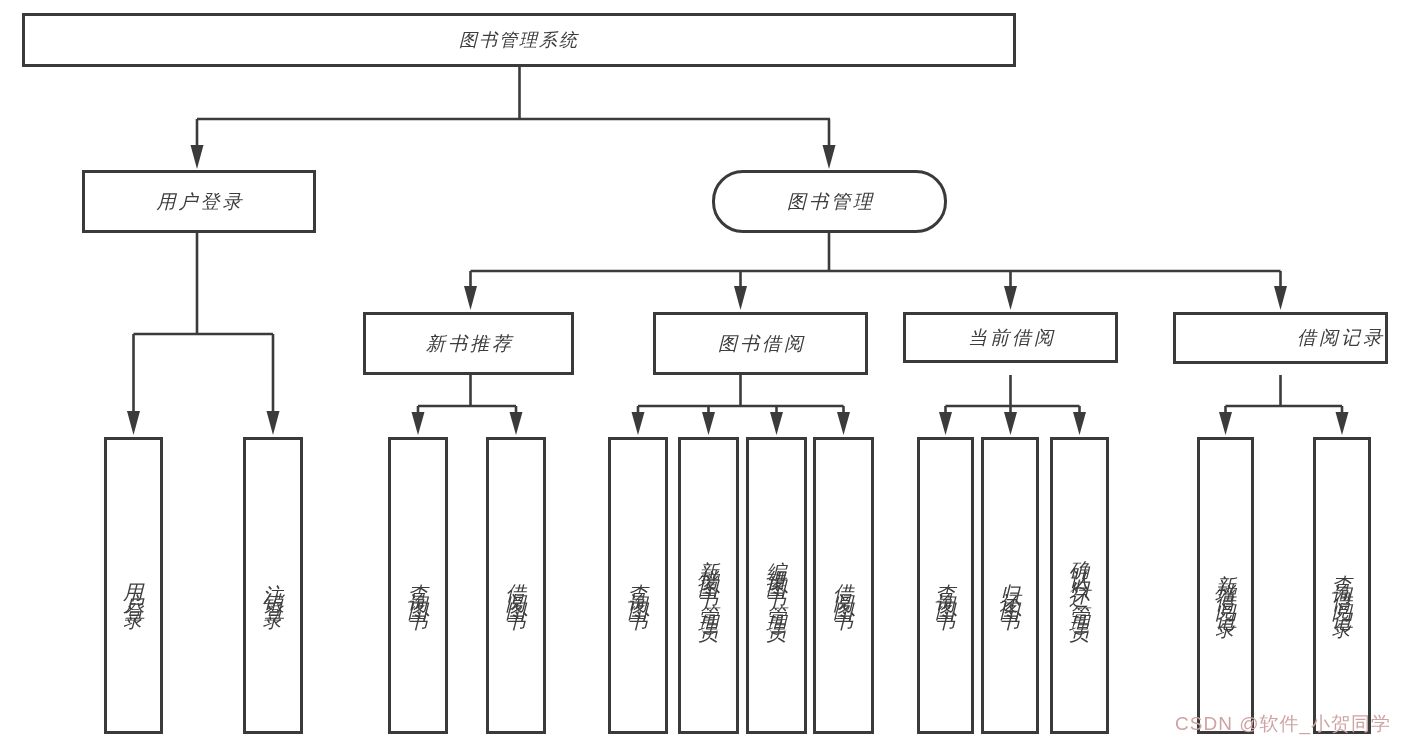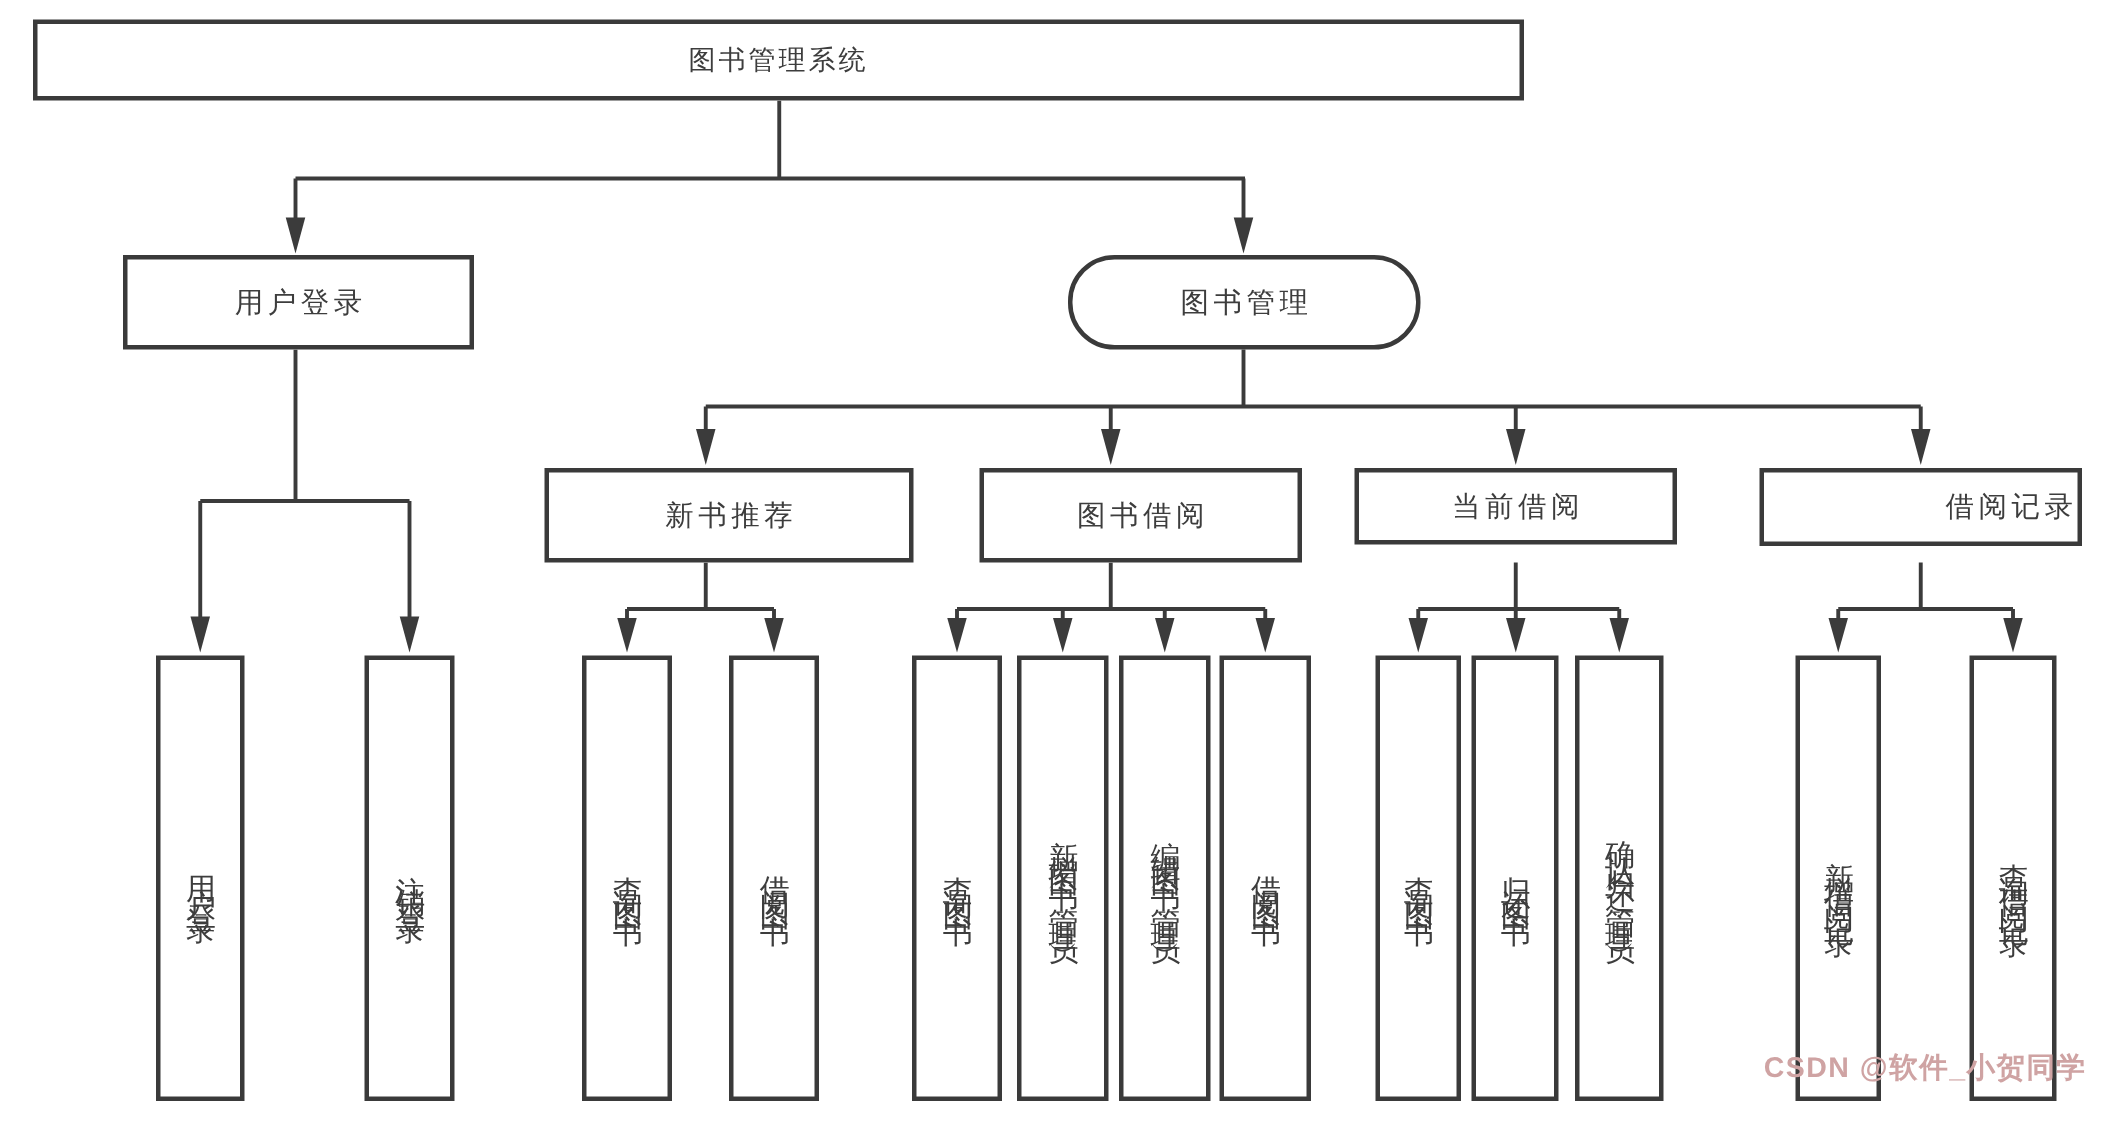--- a/index.html
+++ b/index.html
@@ -35,20 +35,21 @@
     border: 3px solid var(--border);
     background: var(--bg);
     display: flex;
     align-items: center;
     justify-content: center;
     text-align: center;
   }
   .node .lbl {
     color: var(--text);
     white-space: nowrap;
+    font-style: italic;
   }
 
   .h-node .lbl {
     font-size: 19px;
     letter-spacing: 3px;
     text-indent: 3px;
   }
   .root-node .lbl {
     font-size: 18px;
     letter-spacing: 2px;
@@ -59,25 +60,24 @@
     text-orientation: mixed;
     font-size: 20px;
     letter-spacing: 9px;
     white-space: normal;
     line-height: 1;
   }
 
   .watermark {
     position: absolute;
     right: 14px;
-    bottom: 22px;
+    bottom: 10px;
     font-size: 19px;
     color: var(--wm);
     letter-spacing: 1px;
-    font-weight: bold;
   }
 </style>
 </head>
 <body>
 
 <div class="canvas">
 
   <svg class="connectors" viewBox="0 0 1405 747" xmlns="http://www.w3.org/2000/svg">
 
     <line x1="519.5" y1="67" x2="519.5" y2="119"></line>
@@ -144,21 +144,21 @@
     <span class="lbl">图书管理系统</span>
   </div>
 
   <div class="node h-node" style="left:82px; top:170px; width:234px; height:63px;">
     <span class="lbl">用户登录</span>
   </div>
   <div class="node h-node" style="left:712px; top:170px; width:235px; height:63px;border-radius:31px;">
     <span class="lbl">图书管理</span>
   </div>
 
-  <div class="node h-node" style="left:363px; top:312px; width:246px; height:63px;text-align:center;">
+  <div class="node h-node" style="left:363px; top:312px; width:211px; height:63px;text-align:center;">
     <span class="lbl">新书推荐</span>
   </div>
   <div class="node h-node" style="left:633px; top:312px; width:215px; height:63px;margin-left:20px;">
     <span class="lbl">图书借阅</span>
   </div>
   <div class="node h-node" style="left:903px; top:312px; width:215px; height:51px;">
     <span class="lbl">当前借阅</span>
   </div>
   <div class="node h-node" style="left:1173px; top:312px; width:215px; height:52px;justify-content:flex-end;">
     <span class="lbl">借阅记录</span>

